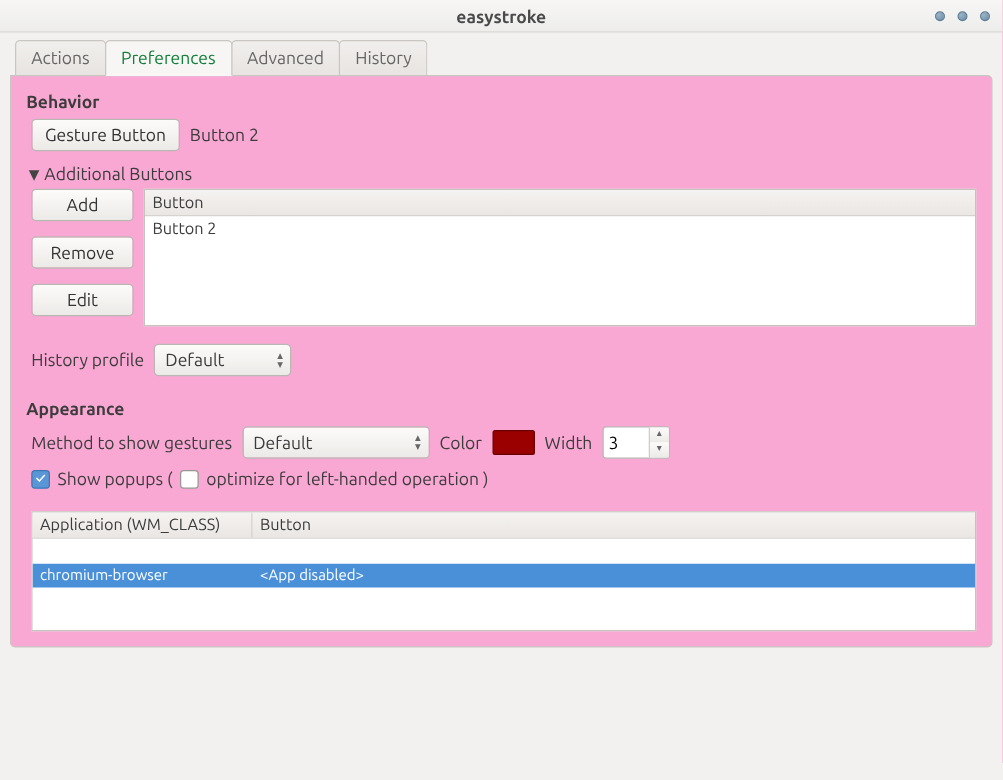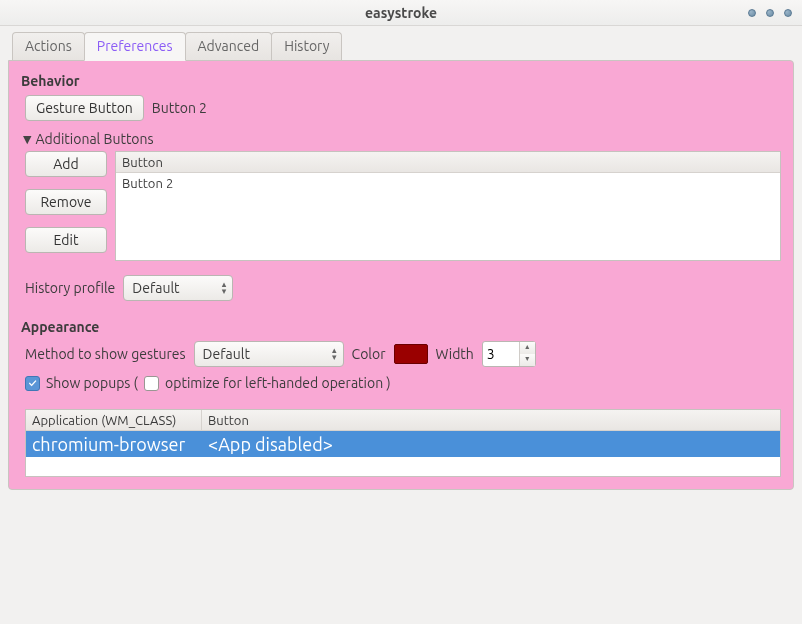--- a/index.html
+++ b/index.html
@@ -54,21 +54,21 @@
     border-bottom: none;
     border-radius: 4px 4px 0 0;
     background: linear-gradient(#f1efed, #e7e4e1);
     color: #666;
     margin-right: -1px;
     cursor: pointer;
     position: relative;
   }
   .tab.active {
     background: #f7f6f5;
-    color: #8b5cf6;
+    color: #15803d;
     z-index: 2;
     border-bottom: 1px solid #f7f6f5;
     margin-bottom: -1px;
     font-weight: normal;
   }
   .tab-page {
     border: 1px solid #c9c5c1;
     border-radius: 0 4px 4px 4px;
     background: #f9a8d4;
     padding: 10px 12px 12px 12px;
@@ -211,34 +211,35 @@
     color: #fff;
     font-size: 11px;
     font-weight: bold;
     line-height: 1;
   }
   .exceptions { margin-top: 18px; }
   .exc-table {
     border: 1px solid #c6c2be;
     background: #fff;
     margin: 4px 0 0 4px;
-    height: 68px;
+    height: 96px;
     overflow:hidden;
   }
   .exc-head {
     display:flex;
     background: linear-gradient(#f5f3f1, #e9e6e3);
     border-bottom: 1px solid #d6d2ce;
     font-size: 13px;
   }
   .exc-head .col1 { width: 176px; padding:3px 6px; border-right:1px solid #d6d2ce;}
   .exc-head .col2 { flex:1; padding:3px 6px;}
   .exc-row {
     display:flex;
-    font-size: 18px;
+    font-size: 12px;
+    margin-top: 20px;
   }
   .exc-row.selected {
     background: #4a90d9;
     color: #fff;
   }
   .exc-row .col1 { width: 176px; padding:3px 6px;}
   .exc-row .col2 { flex:1; padding:3px 6px;}
   .footer {
     display:flex;
     gap:12px;

